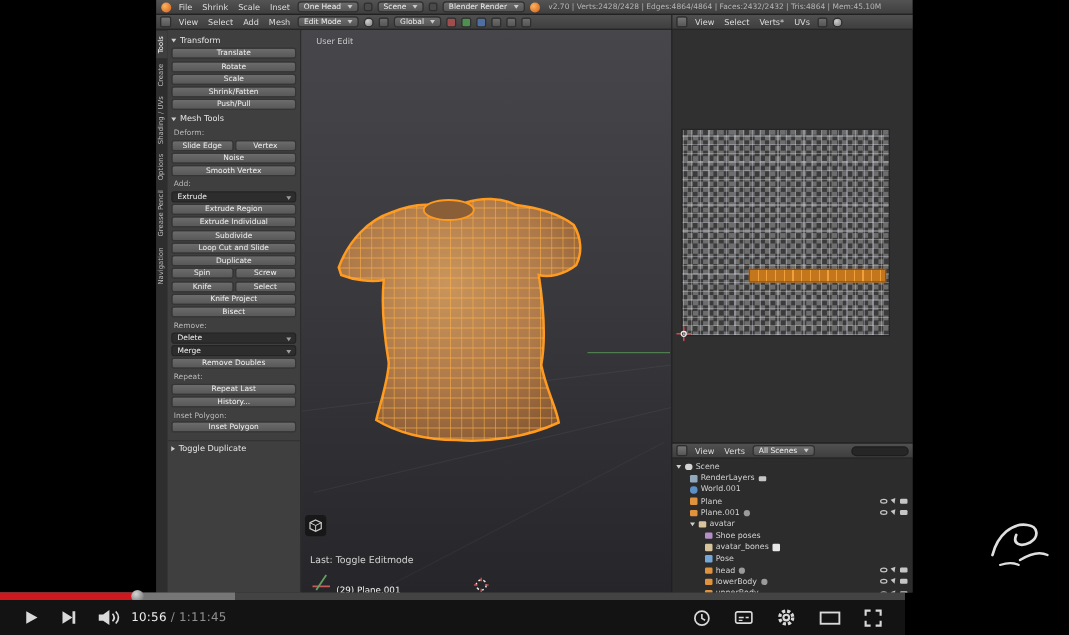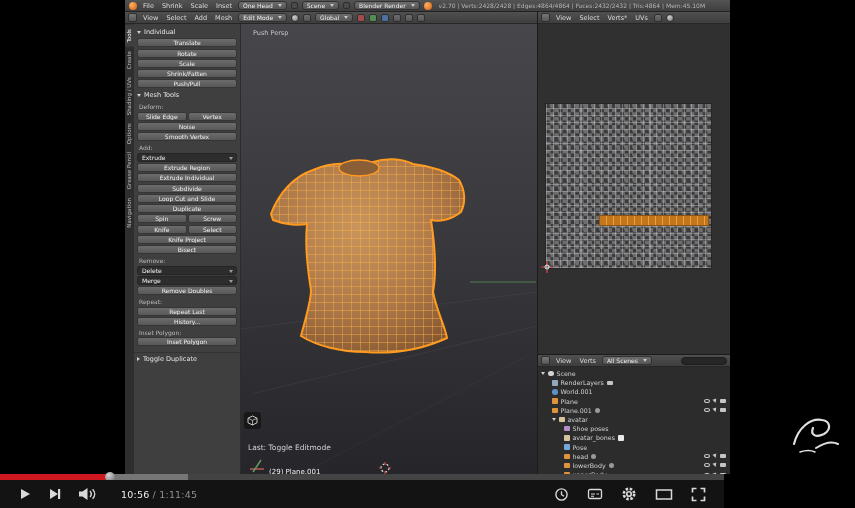--- a/index.html
+++ b/index.html
@@ -126,21 +126,21 @@
   .buffered { position:absolute; left:0; top:0; height:100%; background:rgba(160,160,160,.55); }
   .played { position:absolute; left:0; top:0; height:100%; background:#cc181e; }
   .knob { position:absolute; top:-2px; width:10px; height:10px; border-radius:50%;
           background:radial-gradient(circle at 38% 32%, #d6d6d6, #7d7d7d 75%); }
 
   .controls { position:absolute; left:0; right:0; bottom:0; height:28px; background:#131313;
               display:flex; align-items:center; padding:0 10px; }
   .pbtn { height:22px; display:flex; align-items:center; justify-content:center;
           padding:0 8px; cursor:pointer; }
   .pbtn svg { display:block; }
-  .time { font-size:9.5px; color:#ededed; margin-left:16px; letter-spacing:.2px; }
+  .time { font-size:9.5px; color:#ededed; margin-left:0; letter-spacing:.2px; }
   .time .dur { color:#8f8f8f; }
   .right-ctl { margin-left:auto; display:flex; align-items:center; gap:2px; }
 </style>
 </head>
 <body>
 
 <div class="stage">
 
   <div class="video">
 
@@ -189,21 +189,21 @@
               <span class="vtab">Create</span>
               <span class="vtab">Shading / UVs</span>
               <span class="vtab">Options</span>
               <span class="vtab">Grease Pencil</span>
               <span class="vtab">Navigation</span>
             </div>
 
             <div class="tool-shelf">
               <div class="phead">
                 <span class="tri-d"></span>
-                <span>Individual</span>
+                <span>Transform</span>
               </div>
               <div class="tbtn">Translate</div>
               <div class="tbtn">Rotate</div>
               <div class="tbtn">Scale</div>
               <div class="tbtn">Shrink/Fatten</div>
               <div class="tbtn">Push/Pull</div>
 
               <div class="phead">
                 <span class="tri-d"></span>
                 <span>Mesh Tools</span>
@@ -253,21 +253,21 @@
             </div>
 
             <div class="viewport">
               <svg class="vp-grid" style="left:0;top:0;" width="296" height="450">
                 <line x1="229" y1="258" x2="295" y2="258" stroke="#4e7d4e" stroke-width="1"></line>
                 <line x1="0" y1="305" x2="296" y2="268" stroke="rgba(255,255,255,0.05)" stroke-width="1"></line>
                 <line x1="10" y1="370" x2="296" y2="302" stroke="rgba(255,255,255,0.05)" stroke-width="1"></line>
                 <line x1="60" y1="450" x2="290" y2="330" stroke="rgba(255,255,255,0.04)" stroke-width="1"></line>
               </svg>
 
-              <span class="vp-label">Push Persp</span>
+              <span class="vp-label">User Edit</span>
 
               <svg class="mesh-svg" style="left:20px;top:126px;" width="212" height="205" viewBox="0 0 212 205">
                 <defs>
                   <pattern id="wire" width="9" height="8" patternUnits="userSpaceOnUse">
                     <path d="M0 0H9M0 0V8" fill="none" stroke="#ffb347" stroke-width="1"></path>
                   </pattern>
                   <radialGradient id="shade" cx="45%" cy="35%" r="80%">
                     <stop offset="0%" stop-color="#c9955c"></stop>
                     <stop offset="55%" stop-color="#ad7848"></stop>
                     <stop offset="100%" stop-color="#7a4e2b"></stop>

